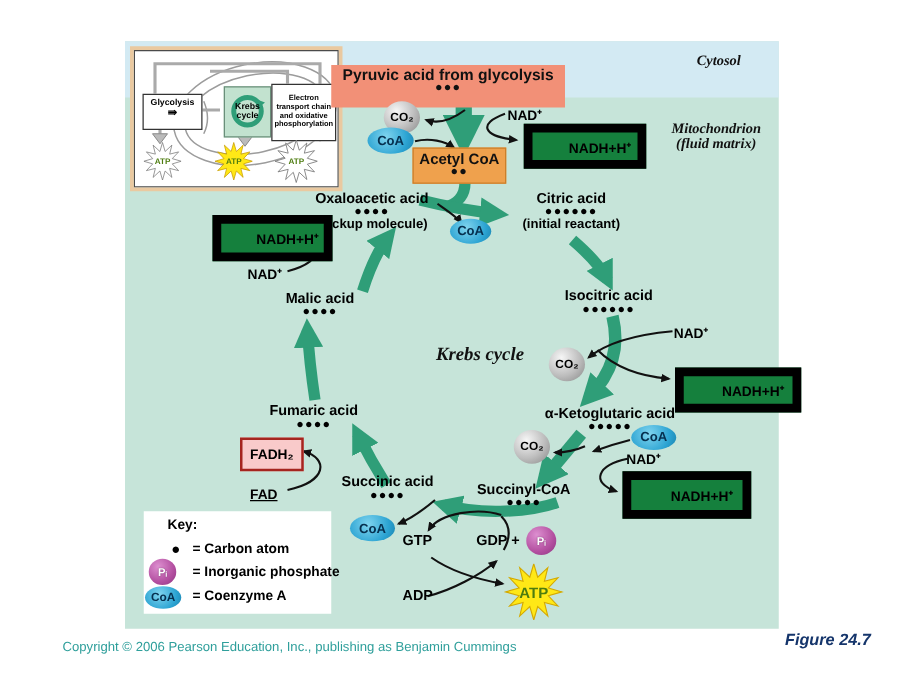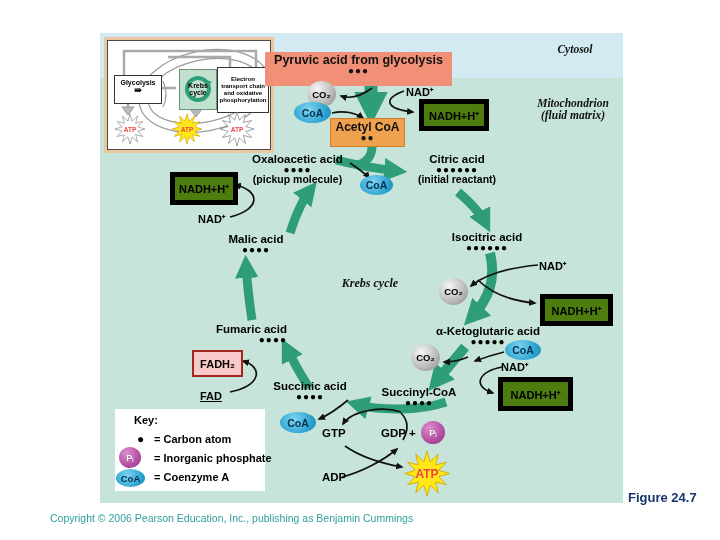--- a/index.html
+++ b/index.html
@@ -7,43 +7,43 @@
          font-family:"Liberation Sans",sans-serif;}
   .abs{position:absolute;}
   .bg-matrix{left:100px;top:33px;width:523px;height:470px;background:#c6e4d9;}
   .bg-cytosol{left:100px;top:33px;width:523px;height:45px;background:#d3eaf3;}
   .region-label{font:italic bold 11.5px "Liberation Serif",serif;color:#111;text-align:center;}
   .mol-grp{position:absolute;text-align:center;color:#000;}
   .mol-label{font:bold 11.5px "Liberation Sans",sans-serif;line-height:12px;white-space:nowrap;}
   .dots{font-size:10px;letter-spacing:1px;line-height:9px;white-space:nowrap;}
   .mol-note{font:bold 10.5px "Liberation Sans",sans-serif;line-height:11px;white-space:nowrap;}
   .cof{position:absolute;font:bold 11px "Liberation Sans",sans-serif;color:#000;white-space:nowrap;}
-  .tanbox{position:absolute;background:#4d7c0f;border:5px solid #000000;
+  .tanbox{position:absolute;background:#15803d;border:7px solid #000000;
           display:flex;align-items:center;justify-content:center;
-          font:bold 11px "Liberation Sans",sans-serif;color:#000;}
+          font:bold 11px "Liberation Sans",sans-serif;color:#000;padding-left:24px;}
   .salmonbox{position:absolute;background:#f29077;text-align:center;color:#111;}
   .orangebox{position:absolute;background:#efa14d;border:1px solid #cc7f2a;text-align:center;color:#111;}
   .pinkbox{position:absolute;background:#f9caca;border:2px solid #a5251f;
            display:flex;align-items:center;justify-content:center;
            font:bold 11px "Liberation Sans",sans-serif;color:#000;}
   .ball{position:absolute;border-radius:50%;
         background:radial-gradient(circle at 35% 30%,#f6f6f6,#bdbdbd 55%,#868686);
         display:flex;align-items:center;justify-content:center;
         font:bold 9.5px "Liberation Sans",sans-serif;color:#000;}
   .coa{position:absolute;border-radius:50%;
        background:radial-gradient(circle at 40% 35%,#7fd4ef,#2ba3d2 65%,#1b82ad);
        display:flex;align-items:center;justify-content:center;
        font:bold 10.5px "Liberation Sans",sans-serif;color:#06304f;}
   .pi{position:absolute;border-radius:50%;
       background:radial-gradient(circle at 35% 30%,#dd8fd0,#b34fa0 60%,#8c3380);
       display:flex;align-items:center;justify-content:center;
       font:bold 9px "Liberation Sans",sans-serif;color:#fff;text-shadow:0 0 1px #5e1c55;}
   .star{position:absolute;display:flex;align-items:center;justify-content:center;}
   .star>svg{position:absolute;left:0;top:0;width:100%;height:100%;}
-  .star>span{position:relative;font-weight:bold;color:#ef4444;}
+  .star>span{position:relative;font-weight:bold;color:#4d7c0f;}
   .inset{left:107px;top:40px;width:162px;height:108px;background:#fff;
          border:1px solid #4a4a4a;outline:3px solid #eac9a0;}
   .inset .bx{position:absolute;background:#fff;border:1px solid #333;text-align:center;color:#000;}
   .keybox{left:115px;top:409px;width:150px;height:82px;background:#fff;color:#000;}
   .keyrow{position:absolute;font:bold 11px "Liberation Sans",sans-serif;white-space:nowrap;padding-left:12px;}
   .copyright{font:10.5px "Liberation Sans",sans-serif;color:#2f9f9b;}
   .figcap{font:bold 13px "Liberation Sans",sans-serif;color:#15356b;}
   svg{display:block;}
 </style>
 </head>
@@ -152,21 +152,21 @@
         </svg>
       <span style="font-size:6.5px;">ATP</span>
     </div>
   </div>
 
   <div class="abs region-label" style="left:540px;top:43px;width:70px;">Cytosol</div>
   <div class="abs region-label" style="left:520px;top:97px;width:106px;">
     <div>Mitochondrion</div>
     <div>(fluid matrix)</div>
   </div>
-  <div class="abs region-label" style="left:330px;top:276px;width:80px;font-size:12px;">Krebs cycle</div>
+  <div class="abs region-label" style="left:344px;top:276px;width:80px;font-size:15px;">Krebs cycle</div>
 
   <div class="salmonbox" style="left:265px;top:52px;width:187px;height:34px;">
     <div class="mol-label" style="font-size:12.5px;margin-top:2px;">Pyruvic acid from glycolysis</div>
     <div class="dots">●●●</div>
   </div>
 
   <div class="orangebox" style="left:330px;top:118px;width:73px;height:27px;">
     <div class="mol-label" style="font-size:12px;margin-top:2px;">Acetyl CoA</div>
     <div class="dots">●●</div>
   </div>
@@ -213,21 +213,21 @@
   <div class="tanbox" style="left:498px;top:377px;width:65px;height:24px;">NADH+H⁺</div>
 
   <div class="mol-grp" style="left:380px;top:386px;width:78px;">
     <div class="mol-label">Succinyl-CoA</div>
     <div class="dots">●●●●</div>
   </div>
   <div class="mol-grp" style="left:270px;top:380px;width:80px;">
     <div class="mol-label">Succinic acid</div>
     <div class="dots">●●●●</div>
   </div>
-  <div class="mol-grp" style="left:215px;top:323px;width:72px;text-align:right;">
+  <div class="mol-grp" style="left:215px;top:323px;width:72px;">
     <div class="mol-label">Fumaric acid</div>
     <div class="dots">●●●●</div>
   </div>
 
   <div class="pinkbox" style="left:192px;top:350px;width:47px;height:23px;">FADH₂</div>
   <div class="cof" style="left:200px;top:390px;text-decoration:underline;">FAD</div>
 
   <div class="coa" style="left:280px;top:412px;width:36px;height:21px;">CoA</div>
   <div class="cof" style="left:322px;top:427px;font-size:11.5px;">GTP</div>
   <div class="cof" style="left:381px;top:427px;font-size:11.5px;">GDP +</div>
@@ -244,15 +244,15 @@
     <div class="keyrow" style="left:7px;top:5px;">Key:</div>
     <div class="keyrow" style="left:10px;top:23px;font-size:12px;">●</div>
     <div class="keyrow" style="left:27px;top:24px;">= Carbon atom</div>
     <div class="pi" style="left:4px;top:38px;width:22px;height:21px;">Pᵢ</div>
     <div class="keyrow" style="left:27px;top:43px;">= Inorganic phosphate</div>
     <div class="coa" style="left:1px;top:60px;width:29px;height:18px;font-size:9.5px;">CoA</div>
     <div class="keyrow" style="left:27px;top:62px;">= Coenzyme A</div>
   </div>
 
   <div class="abs copyright" style="left:50px;top:512px;">Copyright © 2006 Pearson Education, Inc., publishing as Benjamin Cummings</div>
-  <div class="abs figcap" style="left:628px;top:490px;">Figure 24.7</div>
+  <div class="abs figcap" style="left:628px;top:504px;font-style:italic;">Figure 24.7</div>
 
 </div>
 
 </body></html>

